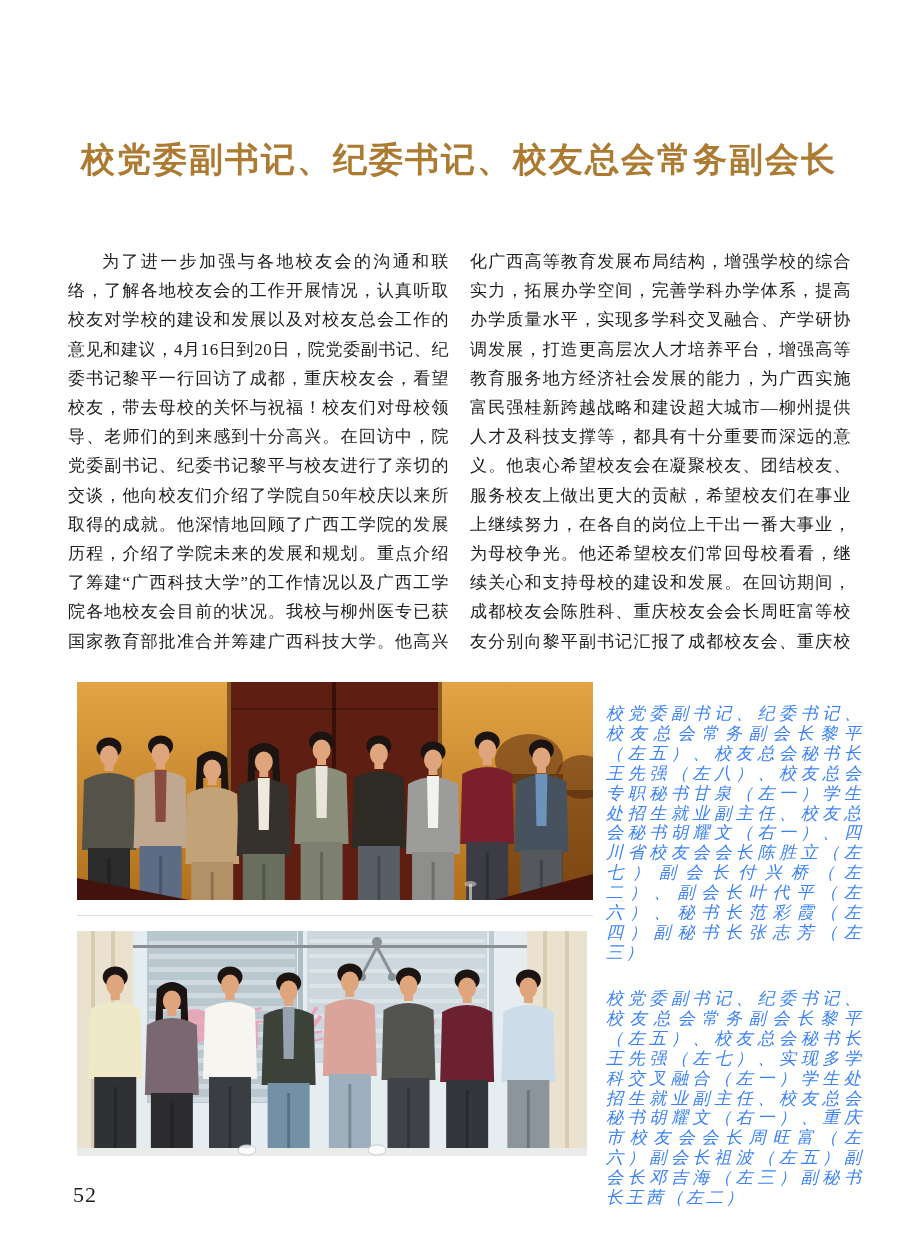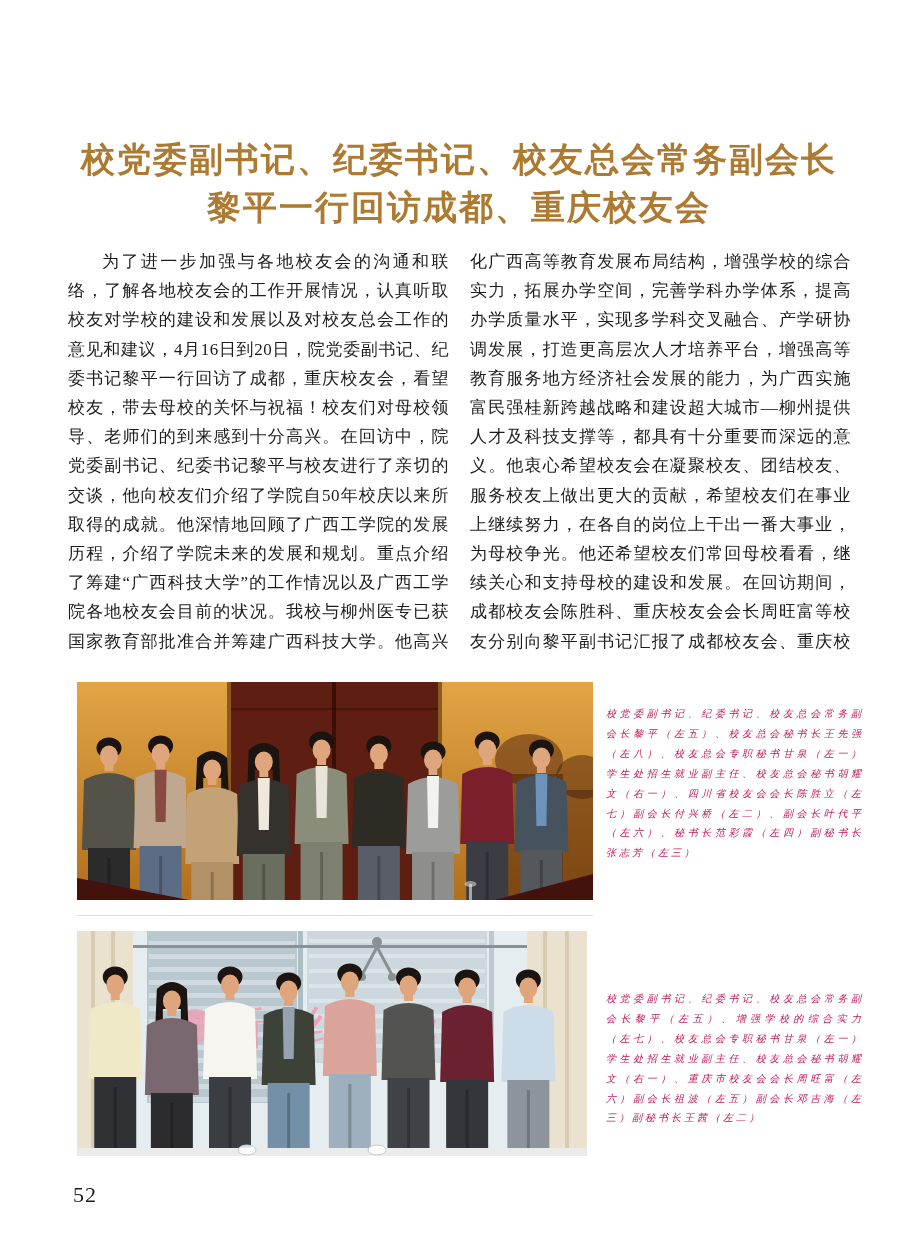--- a/index.html
+++ b/index.html
@@ -19,37 +19,36 @@
     font-size:17px; line-height:29.2px; text-align:justify;
     letter-spacing:0.6px; overflow:hidden; word-break:break-all;
   }
   .col-left  { left:68px;  text-indent:2em; }
   .col-right { left:470px; }
   figure.photo { position:absolute; margin:0; padding:0; }
   figure.photo svg { display:block; width:100%; height:100%; }
   .photo1 { left:77px; top:678px; width:516px; height:218px; }
   .photo2 { left:77px; top:927px; width:510px; height:225px; }
   .caption {
-    position:absolute; width:258px; font-size:10px; line-height:19.9px;
+    position:absolute; width:258px; font-size:17px; line-height:19.9px;
     text-align:justify; letter-spacing:3px; font-style:italic;
-    word-break:break-all; color:#be185d;
+    word-break:break-all; color:#3b82f6;
   }
   .cap1 { left:606px; top:700px; }
   .cap2 { left:606px; top:985px; }
   .hairline { position:absolute; left:77px; top:911px; width:516px; height:1px; background:#dcdcdc; }
   .page-number { position:absolute; left:73px; top:1178px; font-size:22px; letter-spacing:1px; }
 </style>
 </head>
 <body>
 
 <div class="page" style="background: rgb(255, 255, 255);">
 
   <h1 class="title" style="color: rgb(172, 122, 49);">
     <span class="tl">校党委副书记、纪委书记、校友总会常务副会长</span>
-    <span class="tl">黎平一行回访成都、重庆校友会</span>
   </h1>
 
   <div class="col col-left">为了进一步加强与各地校友会的沟通和联络，了解各地校友会的工作开展情况，认真听取校友对学校的建设和发展以及对校友总会工作的意见和建议，4月16日到20日，院党委副书记、纪委书记黎平一行回访了成都，重庆校友会，看望校友，带去母校的关怀与祝福！校友们对母校领导、老师们的到来感到十分高兴。在回访中，院党委副书记、纪委书记黎平与校友进行了亲切的交谈，他向校友们介绍了学院自50年校庆以来所取得的成就。他深情地回顾了广西工学院的发展历程，介绍了学院未来的发展和规划。重点介绍了筹建“广西科技大学”的工作情况以及广西工学院各地校友会目前的状况。我校与柳州医专已获国家教育部批准合并筹建广西科技大学。他高兴地向大家谈到：广西科技大学的筹建，在广西高等教育事业和两校发展史上都具有里程碑式的意义，是“校市共建、校市相融、校企合作”的丰硕成果，凝聚着自治区、柳州市和两校师生员工的智慧和力量，对于优</div>
   <div class="col col-right">化广西高等教育发展布局结构，增强学校的综合实力，拓展办学空间，完善学科办学体系，提高办学质量水平，实现多学科交叉融合、产学研协调发展，打造更高层次人才培养平台，增强高等教育服务地方经济社会发展的能力，为广西实施富民强桂新跨越战略和建设超大城市—柳州提供人才及科技支撑等，都具有十分重要而深远的意义。他衷心希望校友会在凝聚校友、团结校友、服务校友上做出更大的贡献，希望校友们在事业上继续努力，在各自的岗位上干出一番大事业，为母校争光。他还希望校友们常回母校看看，继续关心和支持母校的建设和发展。在回访期间，成都校友会陈胜科、重庆校友会会长周旺富等校友分别向黎平副书记汇报了成都校友会、重庆校友会的工作开展情况及各自工作情况，并对母校这些年来取得的成就表示衷心的祝贺。最后，校友们纷纷表示将不辜负母校对他们的期望，决心争取做出更好的成绩来回报母校对自己的培育之恩。</div>
 
   <figure class="photo photo1">
     <svg id="photo1-svg" viewBox="0 0 516 218" preserveAspectRatio="none" xmlns="http://www.w3.org/2000/svg">
         <defs>
           <linearGradient id="gw" x1="0" x2="0" y1="0" y2="1">
             <stop offset="0" stop-color="#e2a445"></stop>
@@ -229,17 +228,17 @@
         <ellipse cx="451.35" cy="57" rx="9" ry="10.5" fill="#dfa57c"></ellipse>
         <rect x="446.85" y="64" width="9" height="8" fill="#dfa57c"></rect>
         <path d="M 426.35 81 Q 451.35 67 476.35 81 L 478.35 151 L 424.35 151 Z" fill="#ccdde9"></path>
         <rect x="430.35" y="149" width="42" height="76" fill="#8d959c"></rect>
         <rect x="449.85" y="159" width="3" height="66" fill="rgba(0,0,0,0.22)"></rect>
         <rect y="217" width="510" height="8" fill="#e9ece9"></rect>
         <ellipse cx="170" cy="219" rx="9" ry="5" fill="rgba(255,255,255,0.85)" stroke="#c6cdd1"></ellipse>
         <ellipse cx="300" cy="219" rx="9" ry="5" fill="rgba(255,255,255,0.85)" stroke="#c6cdd1"></ellipse>
       </svg>
   </figure>
-  <div class="caption cap2">校党委副书记、纪委书记、校友总会常务副会长黎平（左五）、增强学校的综合实力（左七）、校友总会专职秘书甘泉（左一）学生处招生就业副主任、校友总会秘书胡耀文（右一）、重庆市校友会会长周旺富（左六）副会长祖波（左五）副会长邓吉海（左三）副秘书长王茜（左二）</div>
+  <div class="caption cap2">校党委副书记、纪委书记、校友总会常务副会长黎平（左五）、校友总会秘书长王先强（左七）、实现多学科交叉融合（左一）学生处招生就业副主任、校友总会秘书胡耀文（右一）、重庆市校友会会长周旺富（左六）副会长祖波（左五）副会长邓吉海（左三）副秘书长王茜（左二）</div>
 
   <div class="page-number">52</div>
 
 </div>
 
 </body></html>

